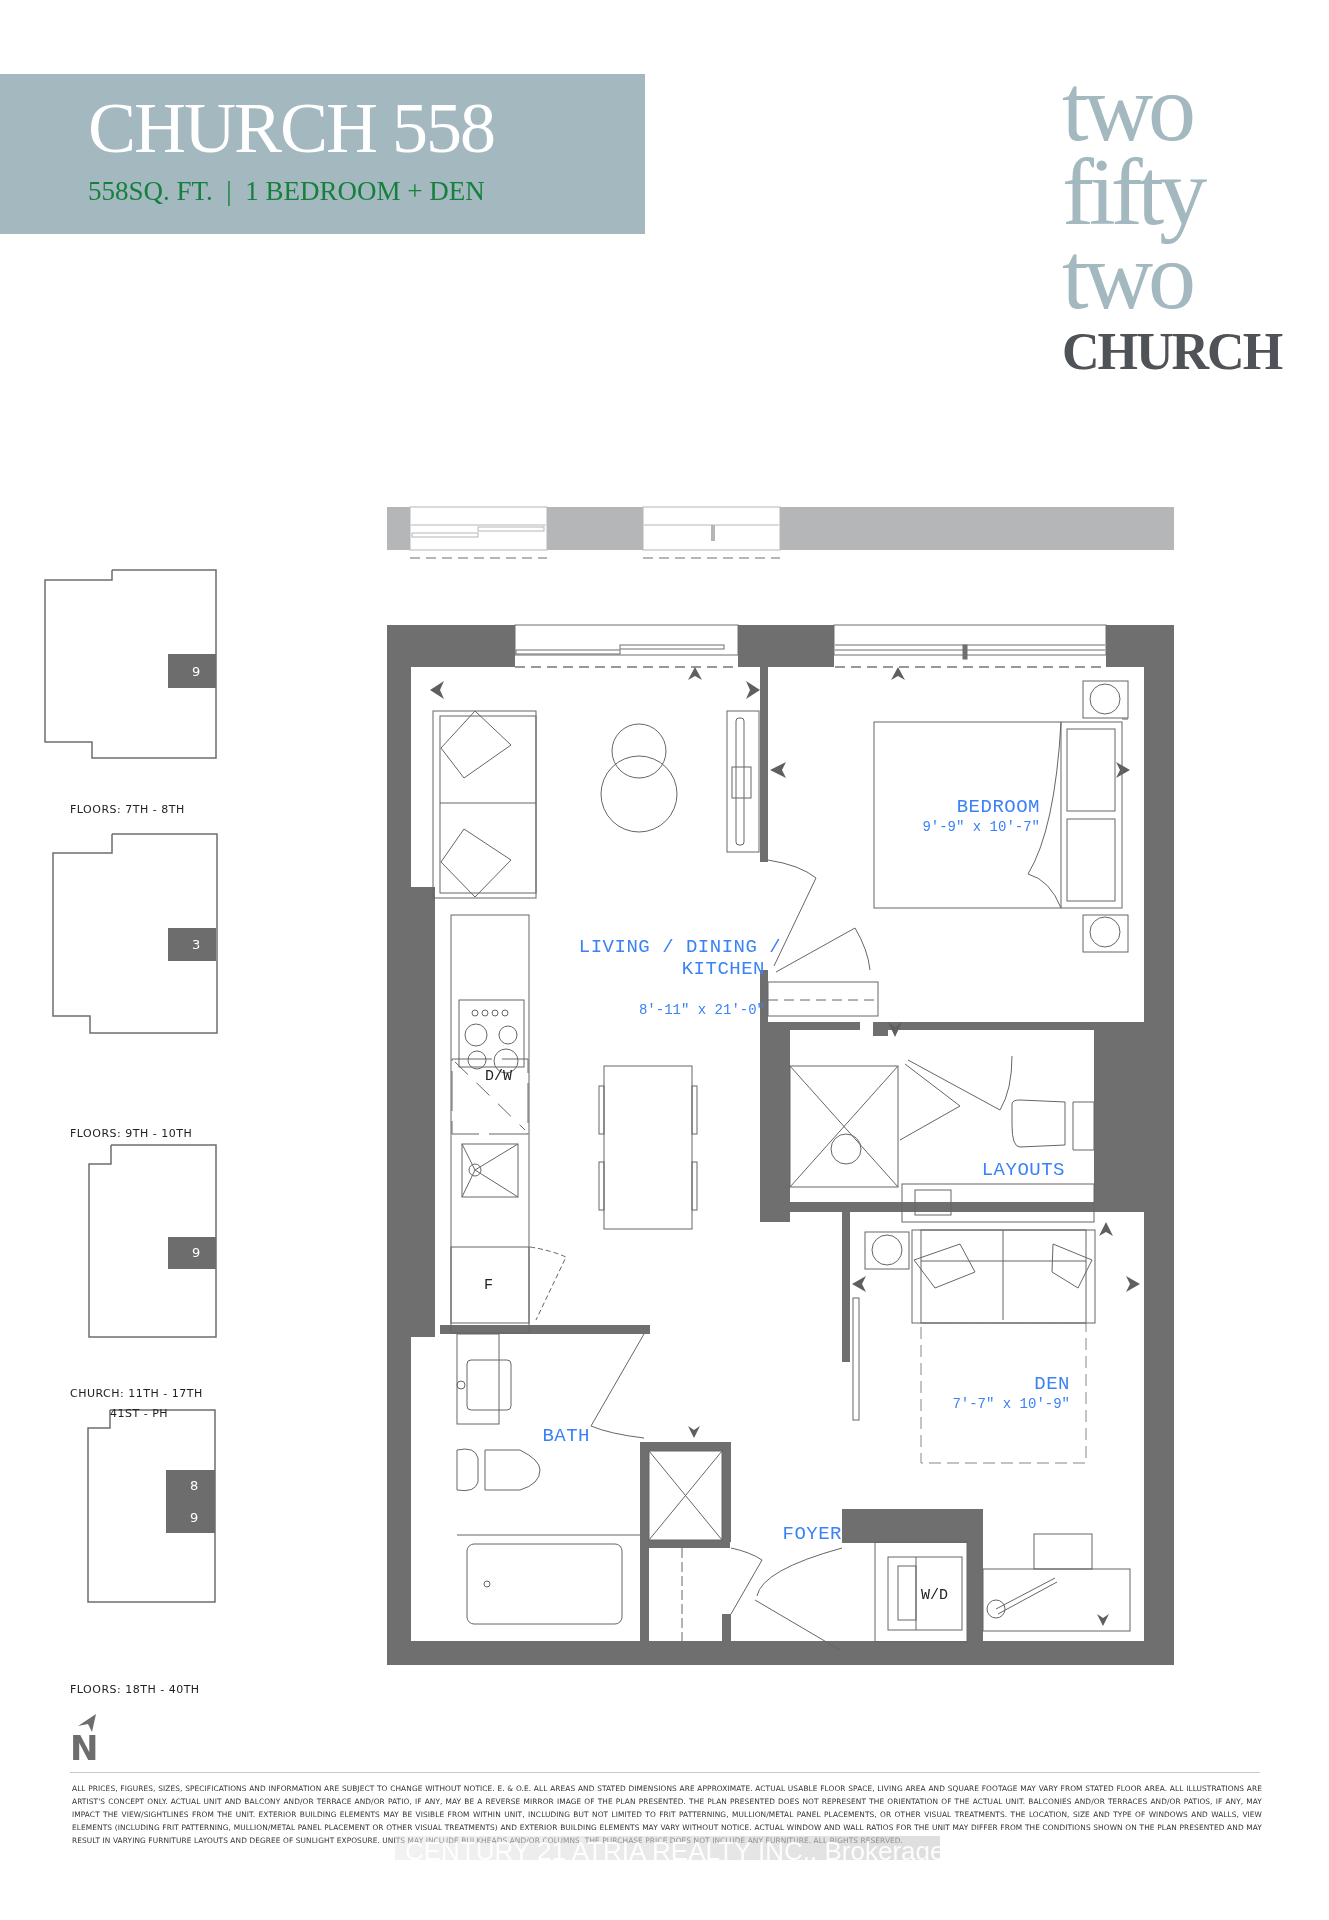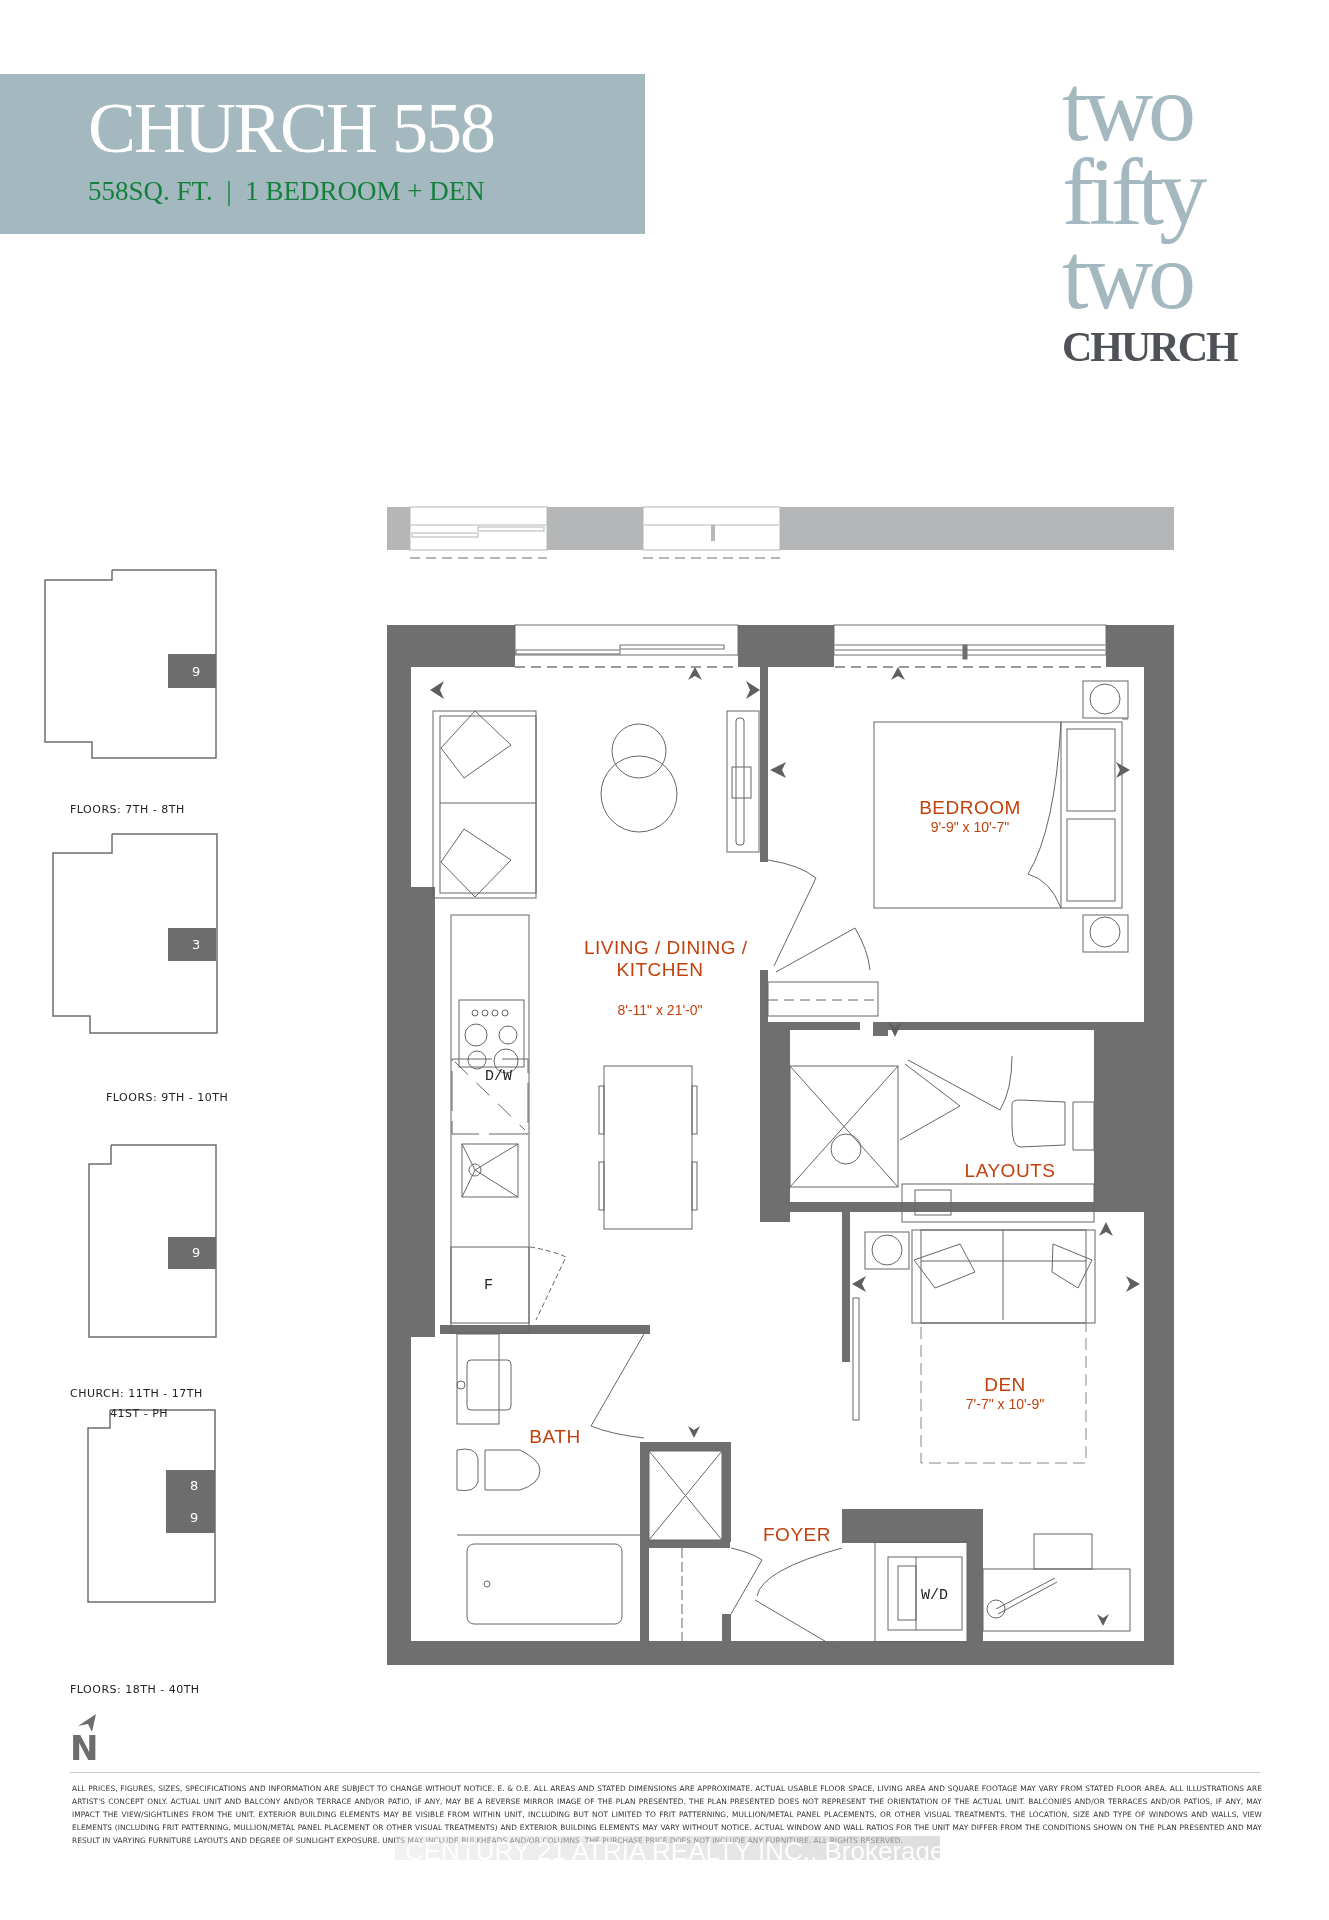--- a/index.html
+++ b/index.html
@@ -2,24 +2,24 @@
 <html><head>
 <meta charset="utf-8">
 <style>
   html, body { margin:0; padding:0; background:#ffffff; }
   body { width:1329px; height:1920px; position:relative; overflow:hidden; font-family:"Liberation Sans", sans-serif; }
   .header-box { position:absolute; left:0; top:74px; width:645px; height:160px; background:#a3b8bf; }
   .unit-title { position:absolute; left:88px; top:92px; font-family:"Liberation Serif", serif; font-size:72px; color:#ffffff; letter-spacing:-2px; line-height:1; }
   .unit-sub { position:absolute; left:88px; top:178px; font-family:Liberation Serif, serif; font-size:27px; color:#15803d; line-height:1; white-space:pre; }
   .logo { position:absolute; left:1062px; top:66px; width:200px; font-family:"Liberation Serif", serif; color:#a3b8bf; }
   .logo .l1, .logo .l2, .logo .l3 { font-size:96px; line-height:84px; letter-spacing:-5px; display:block; }
-  .logo .l4 { font-size:42px; font-weight:bold; color:#4f5256; letter-spacing:-2px; display:block; margin-top:8px; line-height:1; }
+  .logo .l4 { font-size:52px; font-weight:bold; color:#4f5256; letter-spacing:-2px; display:block; margin-top:8px; line-height:1; }
   .kp-label { position:absolute; font-family:"DejaVu Sans", sans-serif; font-size:11px; color:#222; letter-spacing:0.5px; white-space:pre; line-height:20px; }
   .plan { position:absolute; left:0; top:0; }
-  .room-label { position:absolute; font-family:Liberation Sans, sans-serif; font-size:19px; color:#c2410c; text-align:center; line-height:1.15; letter-spacing:0.5px; }
+  .room-label { position:absolute; font-family:Liberation Mono, monospace; font-size:19px; color:#3b82f6; text-align:right; line-height:1.15; letter-spacing:0.5px; }
   .room-dim { display:block; font-size:14px; letter-spacing:0; }
   .appl-label { position:absolute; font-family:Liberation Mono, monospace; font-size:15px; color:#222; }
   .north { position:absolute; left:70px; top:1728px; font-family:"DejaVu Sans", sans-serif; font-size:34px; color:#6d6d6d; font-weight:bold; }
   .divider { position:absolute; left:70px; top:1772px; width:1190px; height:1px; background:#c8c8c8; }
   .disclaimer { position:absolute; left:72px; top:1782px; width:1190px; font-family:"DejaVu Sans", sans-serif; font-size:7.4px; line-height:13px; color:#333; text-align:justify; letter-spacing:0.1px; }
   .watermark { position:absolute; left:395px; top:1836px; width:545px; height:24px; background:linear-gradient(to right, rgba(230,230,230,0.5), rgba(200,200,200,0.6)); font-family:"Liberation Sans", sans-serif; font-size:26px; color:rgba(255,255,255,0.92); line-height:30px; padding-left:10px; box-sizing:border-box; white-space:nowrap; }
 </style>
 </head>
 <body>
 
@@ -52,21 +52,21 @@
     <rect x="166" y="1470" width="49" height="63"></rect>
   </g>
 </svg>
 <div class="kp-label" style="left:192px;top:662px;color:#fff;font-size:13px;">9</div>
 <div class="kp-label" style="left:192px;top:935px;color:#fff;font-size:13px;">3</div>
 <div class="kp-label" style="left:192px;top:1243px;color:#fff;font-size:13px;">9</div>
 <div class="kp-label" style="left:190px;top:1476px;color:#fff;font-size:13px;">8</div>
 <div class="kp-label" style="left:190px;top:1508px;color:#fff;font-size:13px;">9</div>
 
 <div class="kp-label" style="left:70px;top:800px;">FLOORS: 7TH - 8TH</div>
-<div class="kp-label" style="left:70px;top:1088px;margin-left:36px;">FLOORS: 9TH - 10TH</div>
+<div class="kp-label" style="left:70px;top:1124px;">FLOORS: 9TH - 10TH</div>
 <div class="kp-label" style="left:70px;top:1384px;">CHURCH: 11TH - 17TH
           41ST - PH</div>
 <div class="kp-label" style="left:70px;top:1680px;">FLOORS: 18TH - 40TH</div>
 
 <svg class="plan" width="1329" height="1920" style="position:absolute;left:0;top:0;">
 
   <g>
     <rect x="387" y="507" width="787" height="43" fill="#b4b6b8"></rect>
     <rect x="410" y="507" width="137" height="43" fill="#fff" stroke="#b4b6b8"></rect>
     <rect x="643" y="507" width="137" height="43" fill="#fff" stroke="#b4b6b8"></rect>

